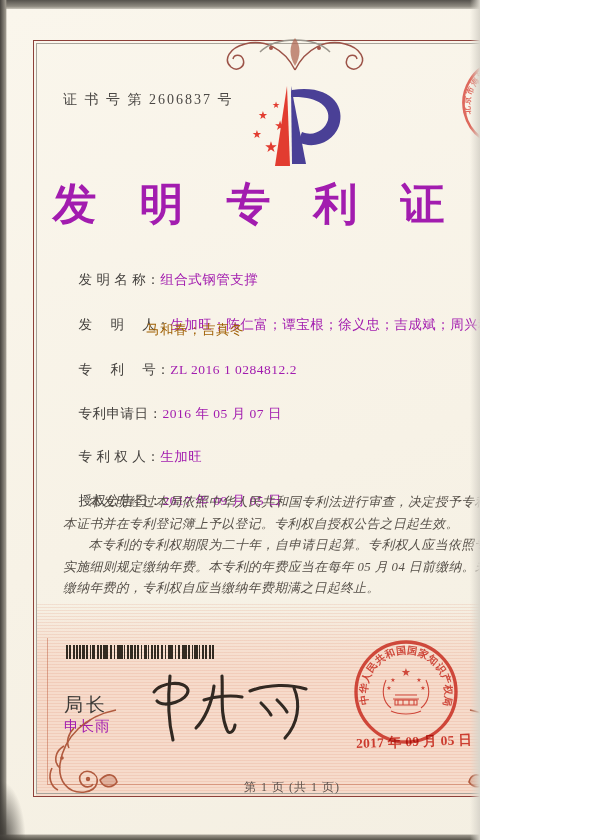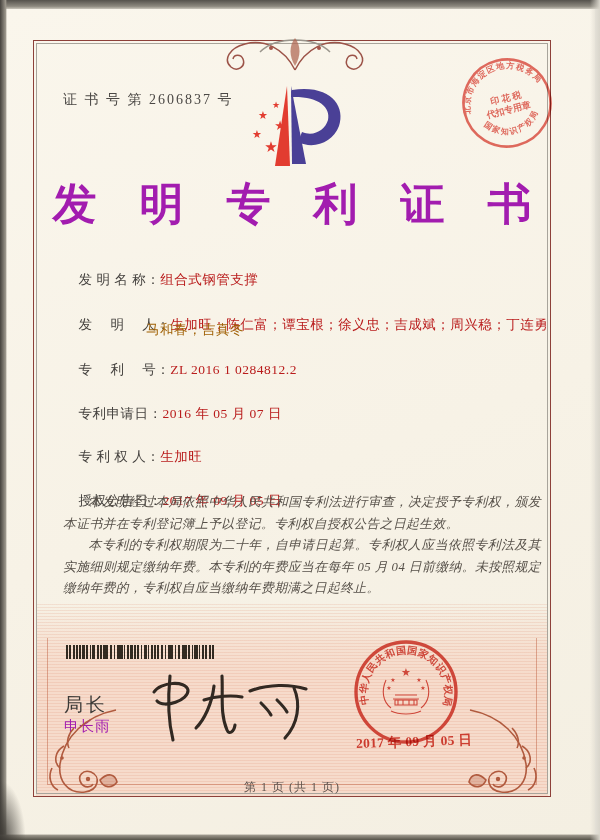--- a/index.html
+++ b/index.html
@@ -1,19 +1,19 @@
 <!DOCTYPE html>
 <html><head>
 <meta charset="utf-8">
 <style>
   * { margin:0; padding:0; box-sizing:border-box; }
   html,body { width:600px; height:840px; overflow:hidden; }
   body { font-family:"Liberation Serif","DejaVu Serif",serif; }
 
-  .scan { position:relative; width:600px; height:840px; background:#efece4; overflow:hidden; }
+  .scan { position:relative; width:480px; height:840px; background:#efece4; overflow:hidden; }
 
   
   .edge-top    { position:absolute; left:0; top:0; width:600px; height:9px;
                  background:linear-gradient(180deg,#55524c 0%,#8d897f 70%,#c9c5ba 100%); }
   .edge-left   { position:absolute; left:0; top:0; width:7px; height:840px;
                  background:linear-gradient(90deg,#45423d 0%,#9b968b 80%,rgba(155,150,139,0) 100%); }
   .edge-bottom { position:absolute; left:0; bottom:0; width:600px; height:6px;
                  background:linear-gradient(0deg,#565349 0%,#9b968b 80%,rgba(155,150,139,0) 100%); }
   .edge-right  { position:absolute; right:0; top:0; width:10px; height:840px;
                  background:linear-gradient(270deg,#d9d5cb 0%,rgba(217,213,203,0) 100%); }
@@ -44,21 +44,21 @@
 
   .logo { position:absolute; left:240px; top:78px; width:118px; height:94px; }
 
   .title { position:absolute; left:33px; top:175px; width:518px; text-align:center;
            font-size:44px; font-weight:600; letter-spacing:16px; padding-left:16px;
            color:#a21caf; }
 
   .field-row { position:absolute; left:63px; font-size:13.5px; color:#3e3b38;
                white-space:pre; letter-spacing:0.5px; }
   .field-row .flabel { color:#45423f; }
-  .field-row .fvalue { color:#b91c1c;margin-top:32px; }
+  .field-row .fvalue { color:#a21caf;margin-top:32px; }
   .inv-line2 { position:absolute; left:146px; font-size:13.5px; color:#a16207;
                white-space:pre; letter-spacing:0.5px; }
 
   .body-text { position:absolute; left:63px; top:492px; width:478px;
                font-size:12.8px; line-height:21.5px; color:#565049;
                font-style:italic; text-align:justify; letter-spacing:0.4px; }
   .body-text p { text-indent:2em; }
 
   .barcode { position:absolute; left:66px; top:645px; width:150px; height:14px;
       mix-blend-mode:multiply;

